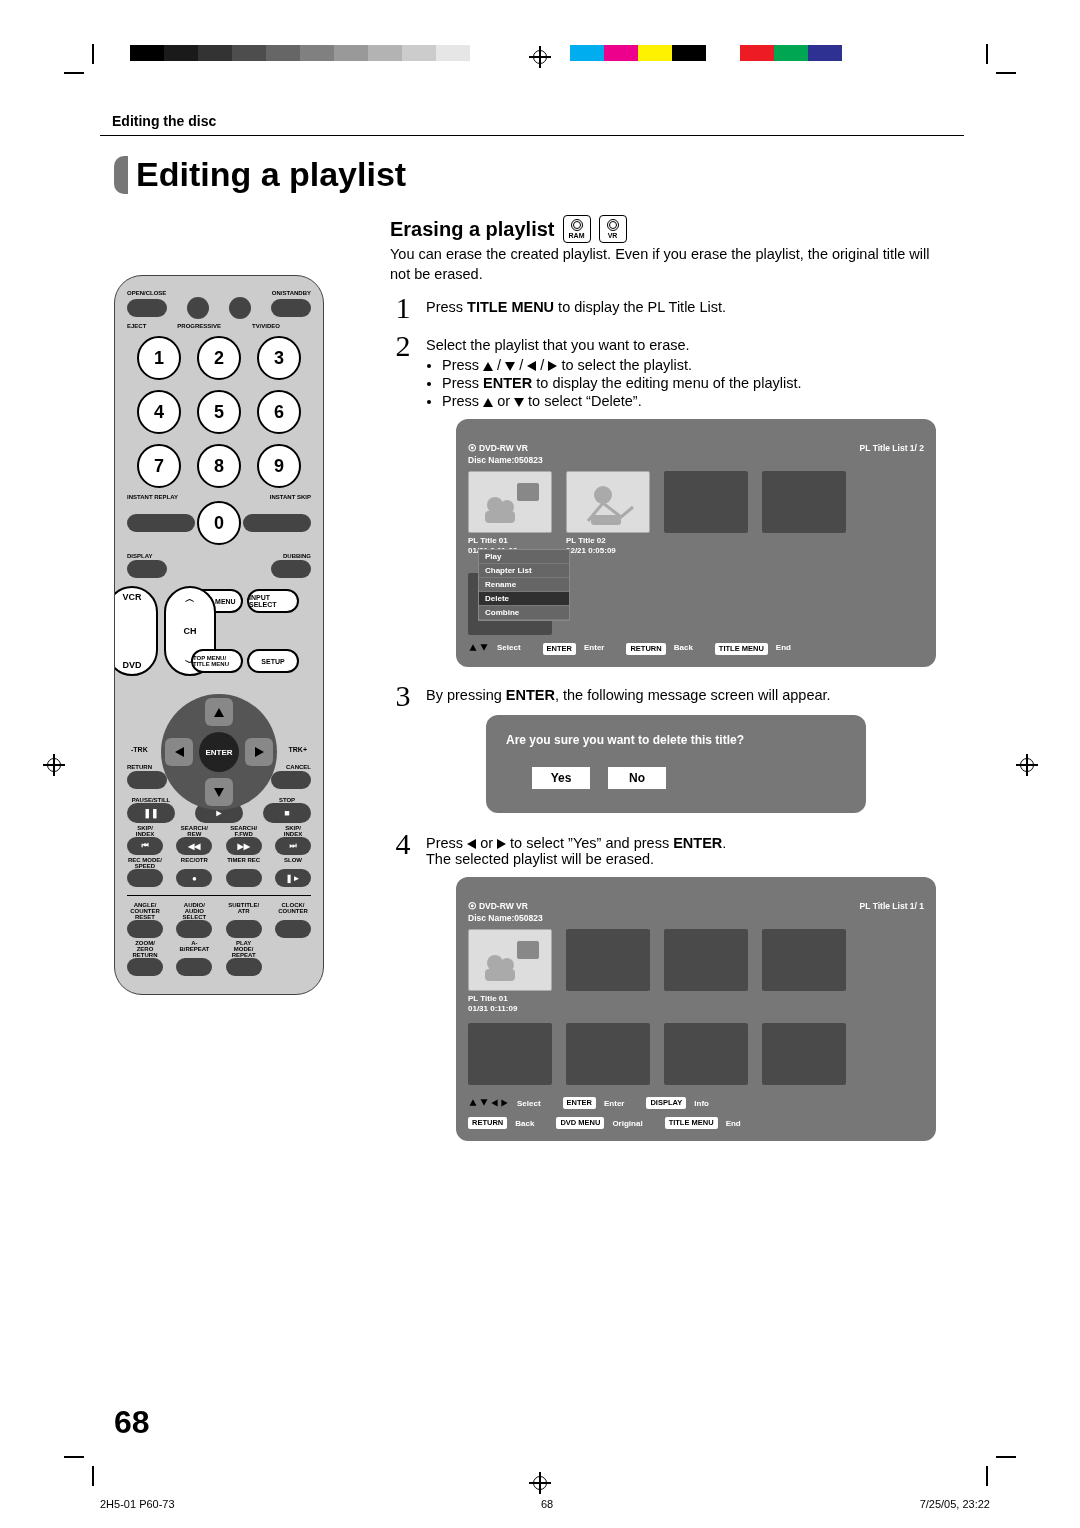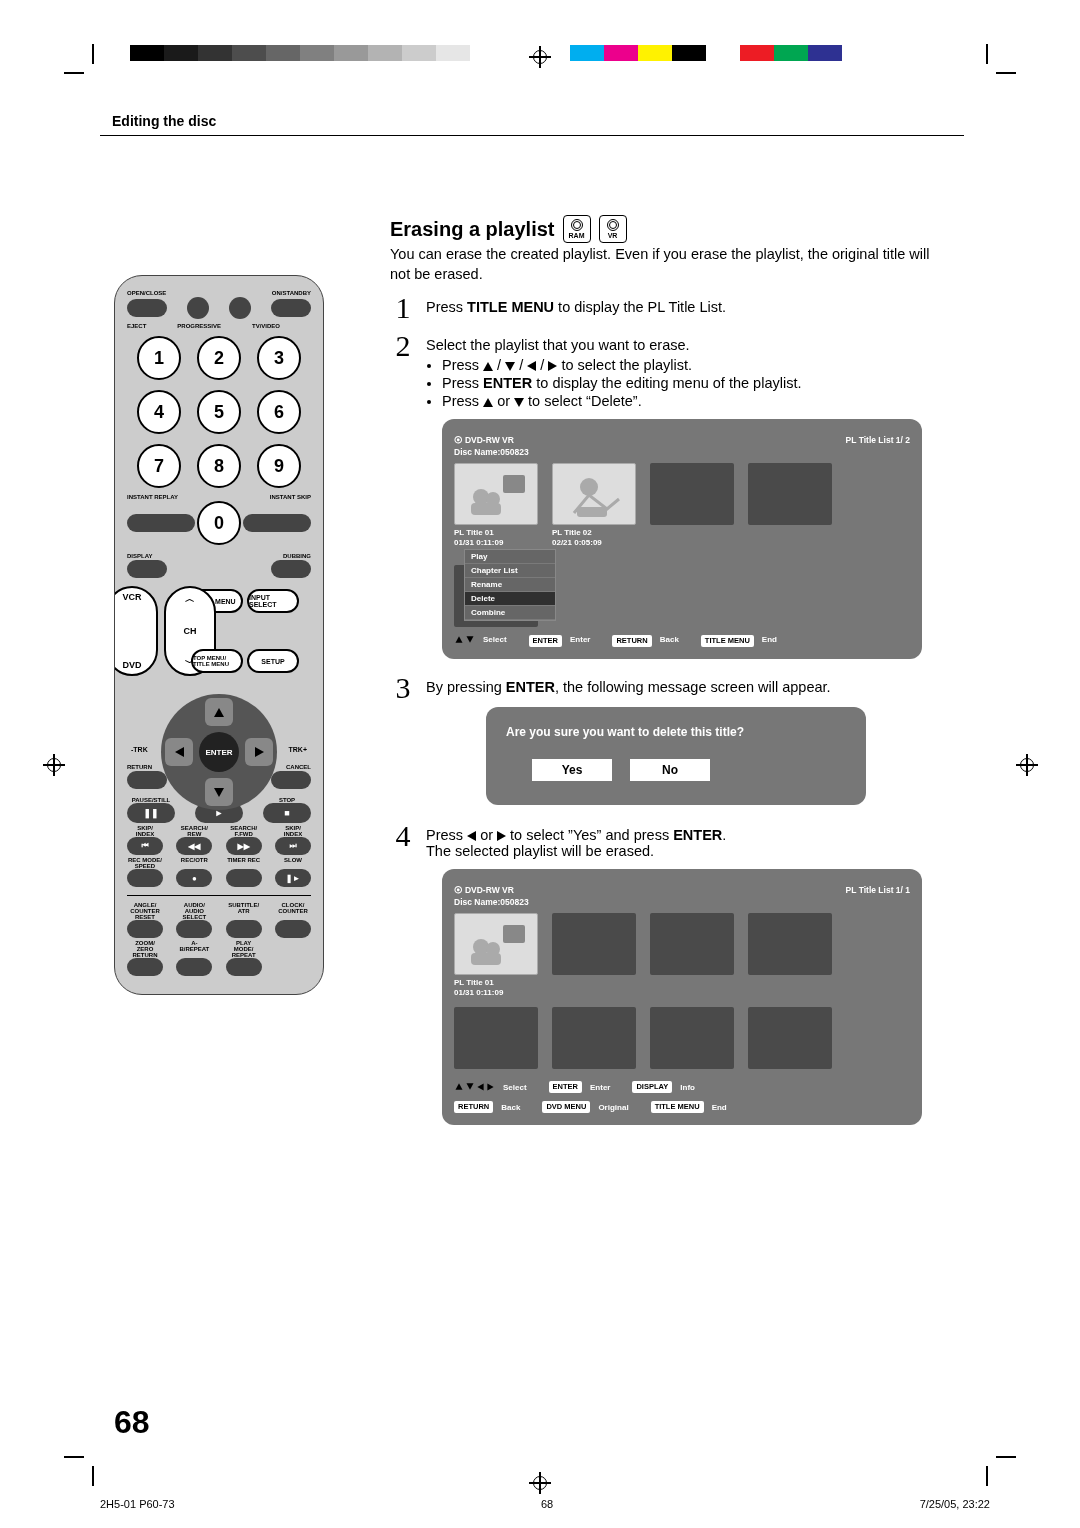--- a/index.html
+++ b/index.html
@@ -86,22 +86,22 @@
   .arrow-tri { display: inline-block; width: 0; height: 0; border-style: solid; vertical-align: -1px; }
   .up    { border-width: 0 5px 9px 5px; border-color: transparent transparent #000 transparent; }
   .down  { border-width: 9px 5px 0 5px; border-color: #000 transparent transparent transparent; }
   .leftA { border-width: 5px 9px 5px 0; border-color: transparent #000 transparent transparent; }
   .rightA{ border-width: 5px 0 5px 9px; border-color: transparent transparent transparent #000; }
 
   
   .osd {
     position: relative;
     background: #777; border-radius: 12px;
-    color: #fff; font-size: 9px; padding: 16px 12px 12px;
-    margin: 10px 0 6px 16px; width: 480px;
+    color: #fff; font-size: 9px; padding: 24px 12px 12px;
+    margin: 10px 0 6px 30px; width: 480px;
   }
   .osd .hdr { display: flex; justify-content: space-between; font-weight: bold; margin-bottom: 2px; font-size: 8.5px;}
   .osd .discname { font-weight: bold; font-size: 8.5px; margin-bottom: 6px;}
   .thumbrow { display: flex; gap: 14px; }
   .thumb {
     width: 84px; height: 62px; background: #4a4a4a; border-radius: 2px;
     display: flex; align-items: center; justify-content: center;
     font-size: 14px; color: #555;
   }
   .thumb.light { background: #ddd; color: #555; border: 1px solid #aaa; }
@@ -121,21 +121,21 @@
 
   .confirm {
     background: #777; color: #fff; border-radius: 12px;
     width: 380px; margin: 12px 0 8px 60px; padding: 18px 20px 24px;
     font-size: 12px;
   }
   .confirm .msg { font-weight: bold; margin-bottom: 20px; }
   .confirm .btns { display: flex; gap: 18px; padding-left: 26px;}
   .confirm .btn {
     background: #fff; color: #000; font-weight: bold; font-size: 12px;
-    width: 80px; height: 22px; display: flex; align-items: center; justify-content: center;
+    width: 58px; height: 22px; display: flex; align-items: center; justify-content: center;
   }
 
   
   .remote {
     position: absolute; left: 14px; top: 200px;
     width: 210px; height: 720px;
     background: #ccc; border-radius: 28px; border: 1px solid #444;
     padding: 14px 12px 16px;
     font-size: 7px; font-weight: bold; color: #000;
     display: flex; flex-direction: column; align-items: center;
@@ -236,20 +236,24 @@
 <div class="cropmark crop-tl" style="left:64px; top:44px;"></div>
 <div class="cropmark crop-tr" style="left:986px; top:44px;"></div>
 <div class="cropmark crop-bl" style="left:64px; top:1456px;"></div>
 <div class="cropmark crop-br" style="left:986px; top:1456px;"></div>
 
 <div class="page">
 
   <div class="section-header">Editing the disc</div>
   <div class="rule"></div>
 
+  <div class="title-tab">
+    <span class="blob"></span>
+    <span>Editing a playlist</span>
+  </div>
 
   <div class="subhead">
     <span>Erasing a playlist</span>
     <span class="disc-badge">
         <span class="dot"></span>
         <span>RAM</span>
       </span>
     <span class="disc-badge">
         <span class="dot"></span>
         <span>VR</span>

